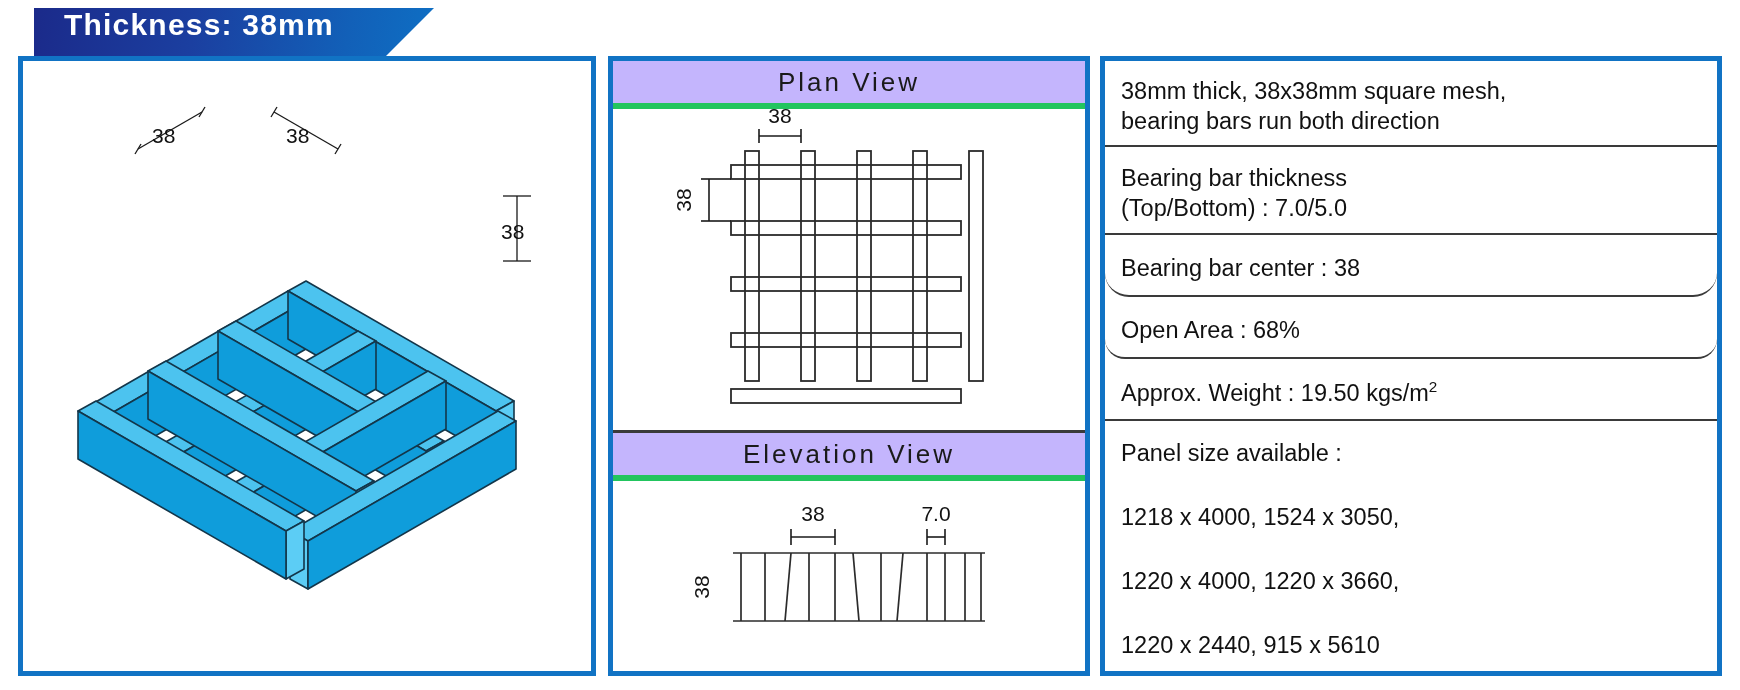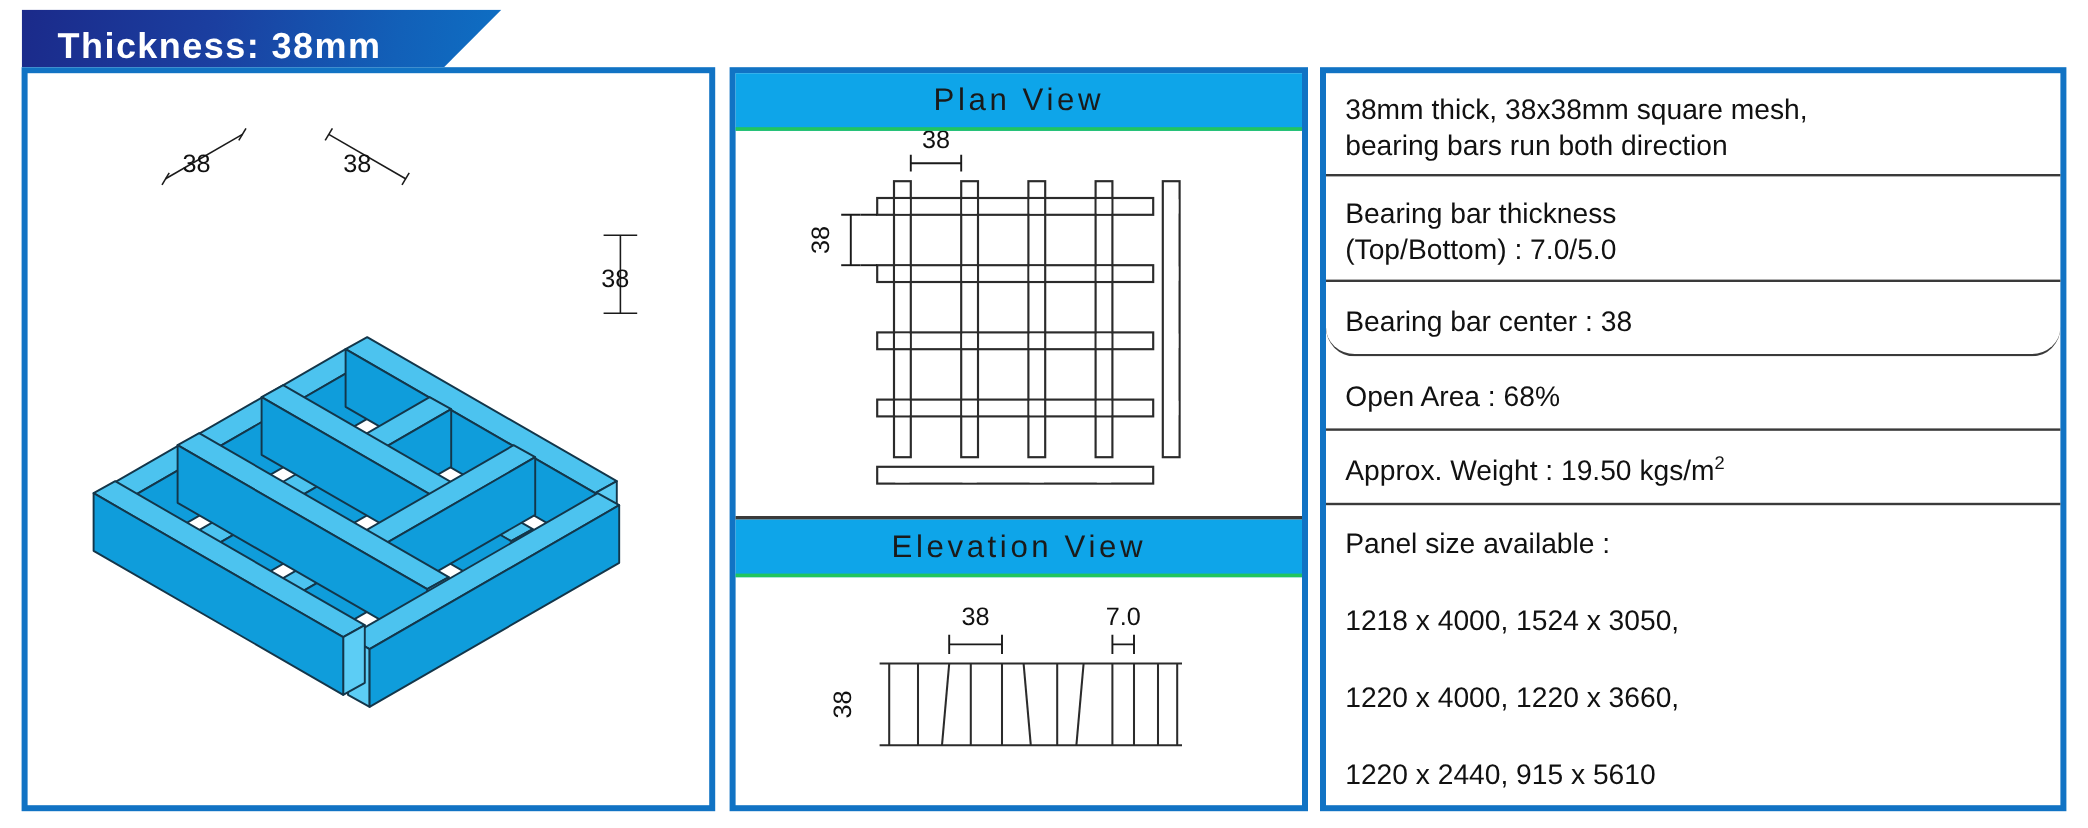--- a/index.html
+++ b/index.html
@@ -11,25 +11,25 @@
     position:relative;
     width:1740px;
     height:690px;
     overflow:hidden;
     background:#ffffff;
   }
 
   
   #banner{
     position:absolute;
-    left:18px; top:8px;
+    left:34px; top:8px;
     width:400px; height:48px;
     background:linear-gradient(100deg,#1b2a8a 0%,#1b3fa0 40%,#1260b8 78%,#0e6fc4 100%);
     clip-path:polygon(0 0, 100% 0, 88% 100%, 0 100%);
-    display:flex; align-items:flex-end;
+    display:flex; align-items:flex-start;
   }
   #banner .title{
     color:#ffffff;
     font-size:30px;
     font-weight:bold;
     letter-spacing:1.2px;
     margin-left:30px;
     white-space:nowrap;
   }
 
@@ -39,22 +39,22 @@
     border:5px solid #1173c4;
     box-sizing:border-box;
     background:#ffffff;
   }
   #left-frame{ left:18px; top:56px; width:578px; height:620px; }
   #mid-frame { left:608px; top:56px; width:482px; height:620px; }
   #right-frame{ left:1100px; top:56px; width:622px; height:620px; }
 
   
   .view-header{
-    background:#0ea5e9;
-    border-bottom:3px solid #22c55e;
+    background:#c4b5fd;
+    border-bottom:6px solid #22c55e;
     box-sizing:border-box;
     height:48px;
     display:flex; align-items:center; justify-content:center;
   }
   .view-header span{
     font-size:26px;
     color:#1a1a1a;
     letter-spacing:3px;
   }
   #plan-section{ position:absolute; left:0; top:0; right:0; height:369px; }
@@ -77,21 +77,21 @@
     font-size:23.5px;
     line-height:1.28;
   }
   .spec-row:last-child{ border-bottom:none; }
   .spec-row .line{ white-space:nowrap; }
   .sup{ font-size:0.65em; vertical-align:super; }
 
   #row-desc  { flex:0 0 86px; }
   #row-bbt   { flex:0 0 88px; }
   #row-center{ flex:0 0 62px;border-radius:24px; }
-  #row-open  { flex:0 0 62px; }
+  #row-open  { flex:0 0 62px;border-radius:20px; }
   #row-weight{ flex:0 0 62px; }
   #row-panel { flex:1 1 auto;gap:34px; }
 
   svg{ display:block; }
   .dimtext{ font-family:"Liberation Sans", sans-serif; font-size:21px; fill:#111; }
 </style>
 </head>
 <body>
 
 <div id="page">

